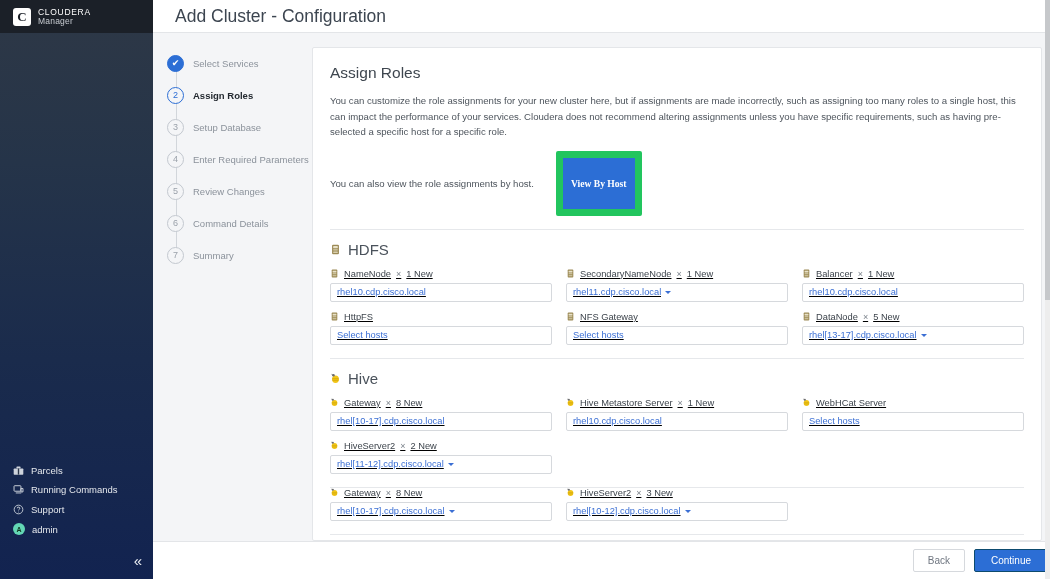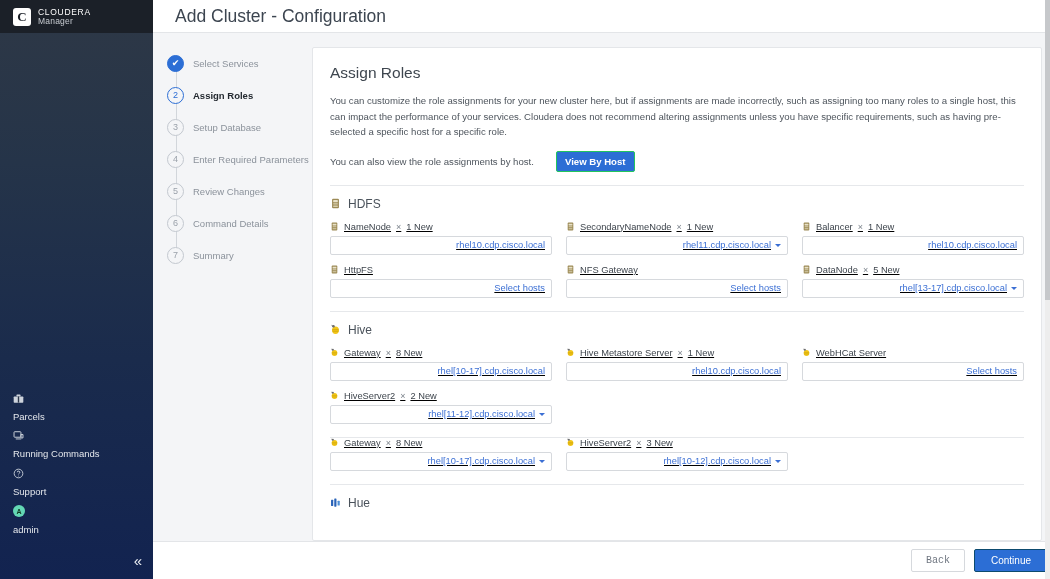--- a/index.html
+++ b/index.html
@@ -60,25 +60,25 @@
   }
   .sidebar-spacer { flex: 1 1 auto; }
   .sidebar-links {
     padding: 0 0 6px 13px;
     display: flex;
     flex-direction: column;
     gap: 8.5px;
   }
   .sb-link {
     display: flex;
+    align-items: center;
     gap: 7px;
     color: #e4e7ec;
     font-size: 9.5px;
     cursor: pointer;
-    flex-direction: column;
   }
   .sb-ico {
     width: 11px; height: 11px;
     display: inline-flex;
     align-items: center;
     justify-content: center;
     color: #cdd3dc;
   }
   .sb-ico svg { display: block; }
   .avatar-ico {
@@ -229,41 +229,41 @@
   .byhost-row {
     margin-top: 11px;
     display: flex;
     align-items: center;
     gap: 22px;
   }
   .byhost-text { font-size: 9.6px; color: #4e555d; }
   .btn-blue {
     background: #2c6ed5;
     color: #ffffff;
-    border: 1px solid #22c55e;
+    border: 7px solid #22c55e;
     border-radius: 2px;
     font-size: 9.6px;
     font-weight: bold;
-    padding: 4px 8px;
+    padding: 20px 8px;
     cursor: pointer;
-    font-family: Liberation Sans, sans-serif;
+    font-family: Liberation Serif, serif;
   }
 
   .svc-sep {
     height: 1px;
     background: #e6e8eb;
     margin: 13px 0 0 0;
   }
   .svc-head {
     display: flex;
     align-items: center;
     gap: 7px;
     margin: 11px 0 11px 0;
   }
-  .svc-name { font-size: 12px; color: #4a525b; }
+  .svc-name { font-size: 15px; color: #4a525b; }
 
   .roles-grid {
     display: grid;
     grid-template-columns: repeat(3, 222px);
     column-gap: 14px;
     row-gap: 10px;
     text-decoration: underline;
   }
   .role { width: 222px; }
   .role-label {
@@ -279,21 +279,20 @@
   .role-field {
     border: 1px solid #d6d9dd;
     border-radius: 2px;
     height: 19px;
     display: flex;
     align-items: center;
     padding: 0 6px;
     background: #ffffff;
     cursor: pointer;
     gap: 4px;
-    justify-content: flex-end;
   }
   .role-field .val {
     font-size: 9.3px;
     color: #3b6fd4;
     white-space: nowrap;
     overflow: hidden;
   }
   .role-field .caret {
     width: 0; height: 0;
     border-left: 3px solid transparent;
@@ -318,21 +317,21 @@
     padding-right: 16px;
   }
   .btn-ghost {
     background: #ffffff;
     color: #6f7680;
     border: 1px solid #d6d9dd;
     border-radius: 2px;
     font-size: 10px;
     padding: 5px 14px;
     cursor: pointer;
-    font-family: Liberation Mono, monospace;
+    font-family: Liberation Sans, sans-serif;
   }
   .btn-primary {
     background: #2c6ed5;
     color: #ffffff;
     border: 1px solid #0c4a6e;
     border-radius: 2px;
     font-size: 10px;
     padding: 5px 16px;
     cursor: pointer;
     font-family: "Liberation Sans", sans-serif;

